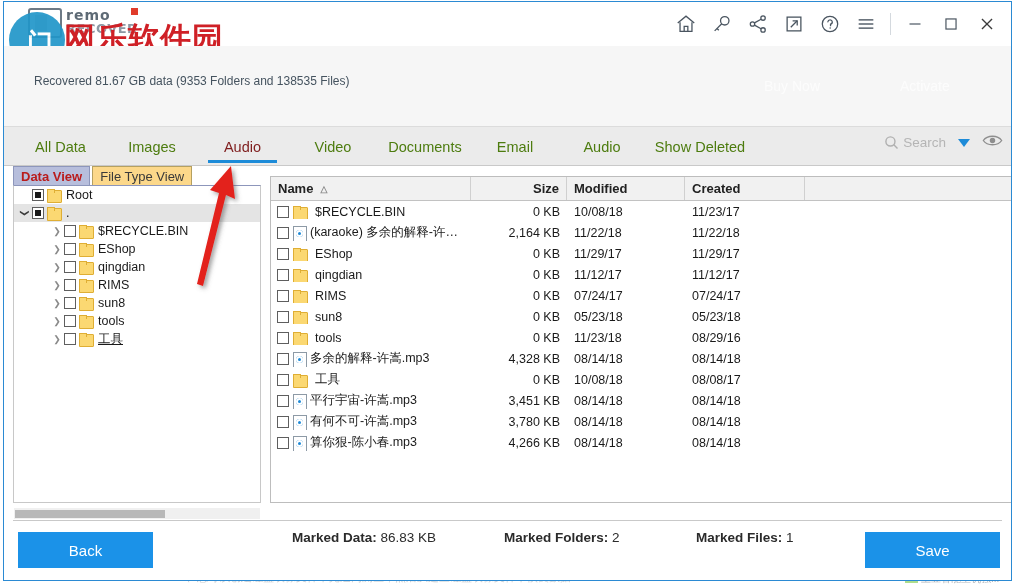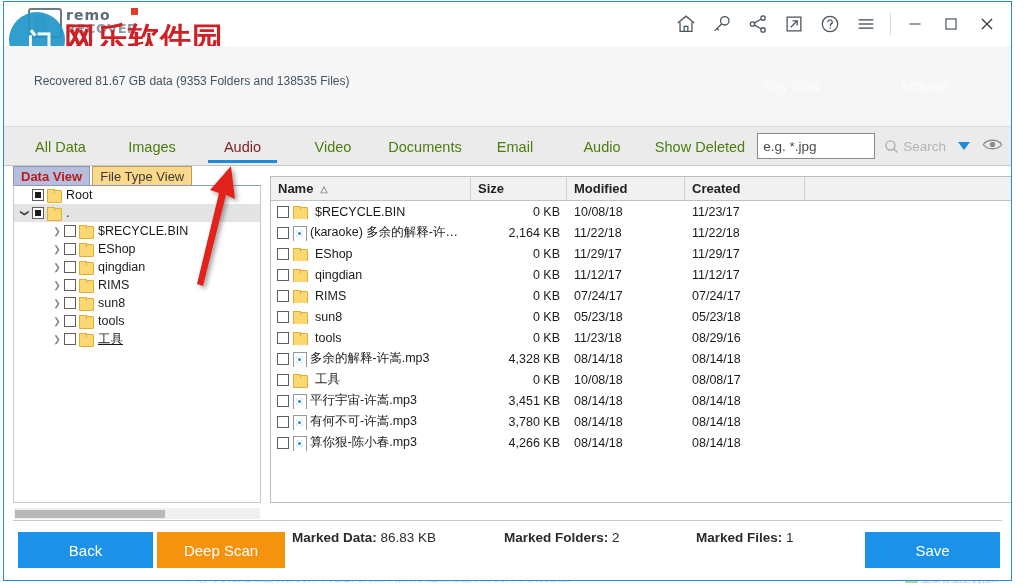--- a/index.html
+++ b/index.html
@@ -312,21 +312,21 @@
     border-bottom: 1px solid #c2c2c2;
   }
   .col-h {
     display: flex; align-items: center;
     font-size: 13px; font-weight: bold; color: #222;
     border-right: 1px solid #d0d0d0;
     padding: 0 7px;
     cursor: pointer;
     background: #f1f1f1;
   }
-  .col-h.right { justify-content: flex-start; }
+  .col-h.right { justify-content: flex-end; }
   .sort-caret {
     margin-left: 7px; font-size: 9px; color: #8a8a8a;
   }
   .c-name { width: 200px; }
   .c-size { width: 96px; }
   .c-mod  { width: 118px; }
   .c-cre  { width: 120px; }
   .c-last { flex: 1; }
 
   #list-rows { position: relative; }
@@ -504,21 +504,20 @@
         <div class="cat-tab" style="left: 14px; width: 85px;">All Data</div>
         <div class="cat-tab" style="left: 108px; width: 80px;">Images</div>
         <div class="cat-tab active" style="left: 196px; width: 85px;">Audio</div>
         <div class="cat-tab" style="left: 292px; width: 74px;">Video</div>
         <div class="cat-tab" style="left: 371px; width: 100px;">Documents</div>
         <div class="cat-tab" style="left: 478px; width: 66px;">Email</div>
         <div class="cat-tab" style="left: 561px; width: 74px;">Audio</div>
         <div class="cat-tab" style="left: 640px; width: 112px;">Show Deleted</div>
       </div>
     <div id="search-wrap">
-      <input id="search-input" type="text" placeholder="e.g. *.jpg" style="">
       <div id="search-btn">
         <svg width="17" height="17" viewBox="0 0 24 24" fill="none" stroke="#b0b0b0" stroke-width="2">
           <circle cx="10.5" cy="10.5" r="6.4"></circle>
             <path d="M15.3 15.3 L20.5 20.5"></path>
         </svg>
         <span>Search</span>
       </div>
       <div id="search-caret"></div>
       <div id="eye-icon">
         <svg width="21" height="15" viewBox="0 0 24 16" fill="none" stroke="#8e8e8e" stroke-width="1.5">
@@ -824,21 +823,20 @@
             <div class="lcell c-last"></div>
           </div>
         </div>
     </div>
 
     <div id="foot-divider"></div>
   </div>
 
   <div id="footer">
     <div class="fbtn" id="back-btn">Back</div>
-    <div class="fbtn" id="deep-btn">Deep Scan</div>
     <div class="fstat" id="stat-data">
       <b>Marked Data:</b>
       <span>86.83 KB</span>
     </div>
     <div class="fstat" id="stat-folders">
       <b>Marked Folders:</b>
       <span>2</span>
     </div>
     <div class="fstat" id="stat-files">
       <b>Marked Files:</b>

